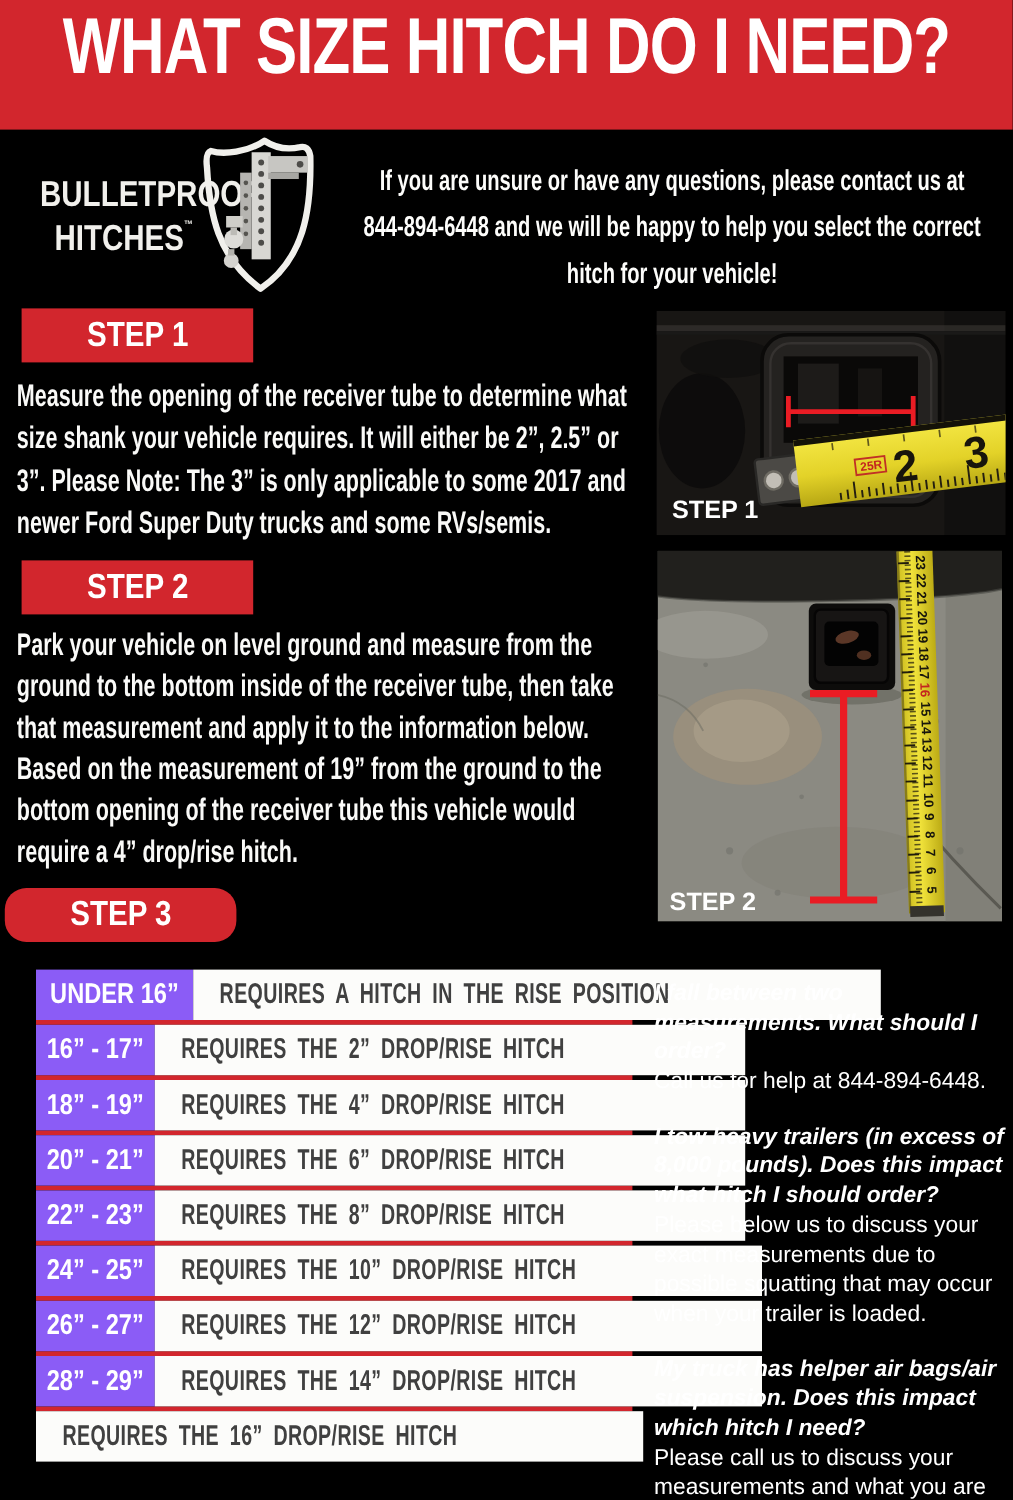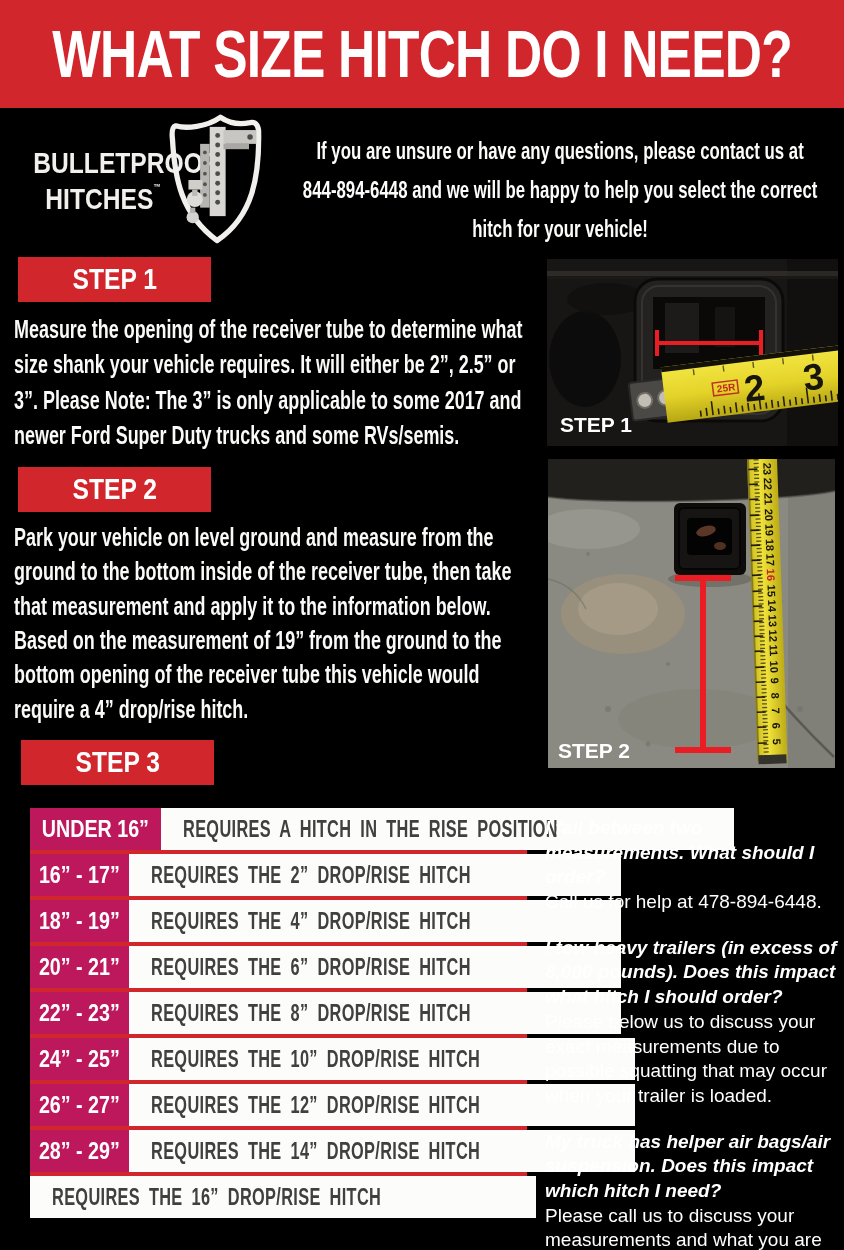--- a/index.html
+++ b/index.html
@@ -1,21 +1,21 @@
 <!DOCTYPE html>
 <html><head>
 <meta charset="utf-8">
 <style>
   html,body{margin:0;padding:0;background:#000;}
   body{width:844px;height:1250px;position:relative;overflow:hidden;
        font-family:"Liberation Sans",sans-serif;-webkit-font-smoothing:antialiased;}
 
   
   .header{position:absolute;left:0;top:0;width:844px;height:108px;background:#d2262d;
-          display:flex;align-items:center;justify-content:center;}
+          display:flex;align-items:flex-start;justify-content:center;}
   .header-title{color:#fff;font-weight:bold;font-size:66px;letter-spacing:-1px;
           white-space:nowrap;transform:scaleX(0.78);}
 
   
   .brand{position:absolute;left:18px;top:112px;width:255px;height:140px;}
   .brand-text{position:absolute;left:0;top:34px;width:170px;text-align:center;color:#f1f0ec;}
   .brand-l1{font-size:30px;font-weight:bold;white-space:nowrap;transform:scaleX(0.82);transform-origin:center;}
   .brand-l2{font-size:30px;font-weight:bold;white-space:nowrap;transform:scaleX(0.82);transform-origin:center;margin-top:2px;}
   .brand-tm{font-size:9px;vertical-align:top;}
   .brand-shield{position:absolute;left:138px;top:0px;}
@@ -24,38 +24,38 @@
   .intro{position:absolute;left:278px;top:132px;width:806px;transform:scaleX(0.70);
          transform-origin:top left;color:#fdfdfb;font-weight:bold;font-size:24px;
          line-height:1.62;text-align:center;}
 
   
   .step-banner{position:absolute;width:193px;height:45px;background:#d2262d;
                display:flex;align-items:center;justify-content:center;}
   .step-banner span{color:#fff;font-size:29px;font-weight:bold;white-space:nowrap;transform:scaleX(0.85);}
   .banner1{left:18px;top:257px;}
   .banner2{left:18px;top:467px;}
-  .banner3{left:21px;top:740px;}
+  .banner3{left:4px;top:740px;border-radius:18px;}
 
   
   .step-para{position:absolute;color:#fafaf8;font-weight:bold;font-size:26px;
              letter-spacing:0;line-height:1.36;transform:scaleX(0.69);transform-origin:top left;}
   .para1{left:14px;top:312px;width:760px;}
   .para2{left:14px;top:520px;width:760px;line-height:1.32;}
 
   
   .photo{position:absolute;display:block;}
   .photo1{left:547px;top:259px;}
   .photo2{left:548px;top:459px;}
 
   
   .size-table{position:absolute;left:30px;top:808px;width:497px;}
   .trow{display:flex;height:42px;border-bottom:4px solid #d2262d;}
   .trow:last-child{border-bottom:none;}
-  .tleft{width:133px;background:#be185d;color:#fff;display:flex;align-items:center;justify-content:center;}
+  .tleft{width:133px;background:#8b5cf6;color:#fff;display:flex;align-items:center;justify-content:center;}
   .tleft span{font-size:24px;font-weight:bold;white-space:nowrap;transform:scaleX(0.82);}
   .tdiv{width:7px;background:#d2262d;}
   .tright{flex:1;background:#fcfcfa;color:#404040;display:flex;align-items:center;padding-left:22px;}
   .tright span{font-size:24px;font-weight:bold;white-space:nowrap;letter-spacing:0.5px;
                word-spacing:6px;transform:scaleX(0.68);transform-origin:left center;}
 
   
   .faq{position:absolute;left:545px;top:816px;width:294px;color:#fff;font-size:19px;line-height:1.3;}
   .faq-item{margin-bottom:21px;}
   .faq-q{font-weight:bold;font-style:italic;}
@@ -317,21 +317,21 @@
     <div class="tdiv"></div>
     <div class="tright">
         <span>REQUIRES THE 16” DROP/RISE HITCH</span>
       </div>
   </div>
 </div>
 
 <div class="faq">
   <div class="faq-item">
     <div class="faq-q">I fall between two measurements. What should I order?</div>
-    <div class="faq-a">Call us for help at 478-894-6448.</div>
+    <div class="faq-a">Call us for help at 844-894-6448.</div>
   </div>
   <div class="faq-item">
     <div class="faq-q">I tow heavy trailers (in excess of 8,000 pounds). Does this impact what hitch I should order?</div>
     <div class="faq-a">Please below us to discuss your exact measurements due to possible squatting that may occur when your trailer is loaded.</div>
   </div>
   <div class="faq-item">
     <div class="faq-q">My truck has helper air bags/air suspension. Does this impact which hitch I need?</div>
     <div class="faq-a">Please call us to discuss your measurements and what you are towing.</div>
   </div>
 </div>

